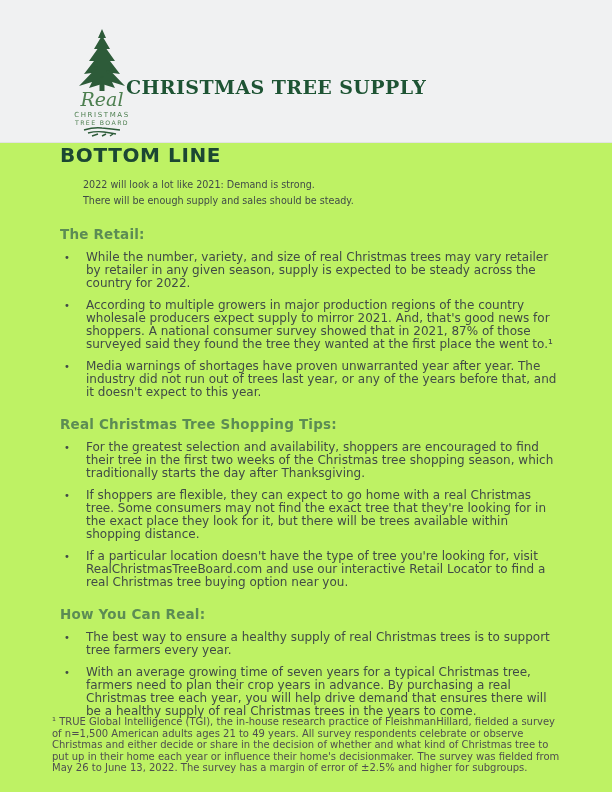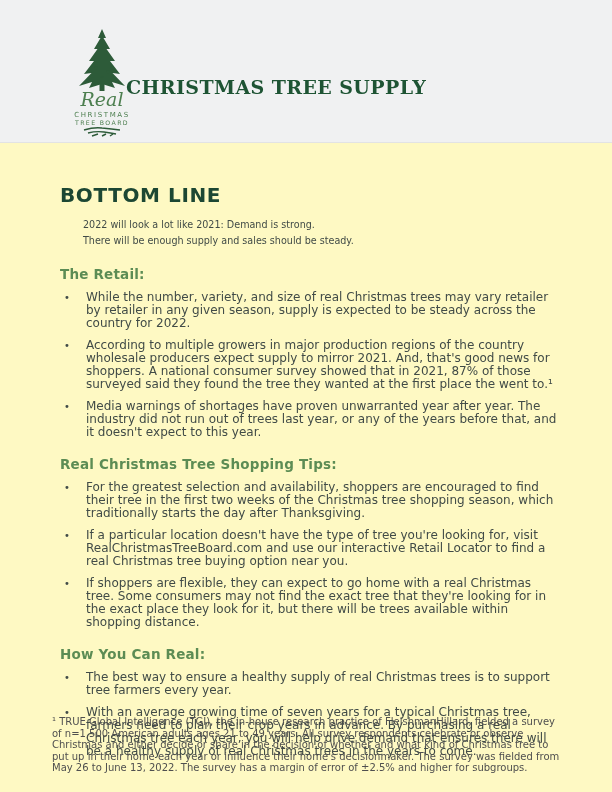--- a/index.html
+++ b/index.html
@@ -1,19 +1,19 @@
 <!DOCTYPE html>
 <html><head>
 <meta charset="utf-8">
 <style>
   html,body{margin:0;padding:0;background:#ffffff;}
   .page{
     position:relative;
     width:612px;height:792px;
-    background:#fef9c3;
+    background:#bef264;
     font-family:"DejaVu Sans", sans-serif;
     color:#414b47;
     overflow:hidden;
   }
   
   .header{
     position:absolute;top:0;left:0;right:0;height:142px;
     background:#f0f1f2;
     border-bottom:1px solid #e2e3e4;
   }
@@ -23,21 +23,20 @@
     font-family:"DejaVu Serif", serif;
     font-weight:bold;
     font-size:19px;
     letter-spacing:0.4px;
     color:#1e5434;
     white-space:nowrap;
   }
   
   .content{
     position:absolute;top:143px;left:60px;right:55px;
-    padding-top:40px;
   }
   .h-bottomline{
     font-size:20px;font-weight:bold;letter-spacing:0.6px;
     color:#1c4733;margin:0 0 10px 0;
   }
   .intro-line{
     font-size:9.6px;line-height:16px;color:#414b47;margin-left:23px;
   }
   .section-heading{
     font-size:13.5px;font-weight:bold;color:#5c8c54;
@@ -108,22 +107,22 @@
     <div class="section-heading">The Retail:</div>
     <ul class="bullets">
       <li>While the number, variety, and size of real Christmas trees may vary retailer by retailer in any given season, supply is expected to be steady across the country for 2022.</li>
       <li>According to multiple growers in major production regions of the country wholesale producers expect supply to mirror 2021. And, that's good news for shoppers. A national consumer survey showed that in 2021, 87% of those surveyed said they found the tree they wanted at the first place the went to.¹</li>
       <li>Media warnings of shortages have proven unwarranted year after year. The industry did not run out of trees last year, or any of the years before that, and it doesn't expect to this year.</li>
     </ul>
 
     <div class="section-heading">Real Christmas Tree Shopping Tips:</div>
     <ul class="bullets">
       <li>For the greatest selection and availability, shoppers are encouraged to find their tree in the first two weeks of the Christmas tree shopping season, which traditionally starts the day after Thanksgiving.</li>
+      <li>If shoppers are flexible, they can expect to go home with a real Christmas tree. Some consumers may not find the exact tree that they're looking for in the exact place they look for it, but there will be trees available within shopping distance.</li>
       <li>If a particular location doesn't have the type of tree you're looking for, visit RealChristmasTreeBoard.com and use our interactive Retail Locator to find a real Christmas tree buying option near you.</li>
-      <li>If shoppers are flexible, they can expect to go home with a real Christmas tree. Some consumers may not find the exact tree that they're looking for in the exact place they look for it, but there will be trees available within shopping distance.</li>
     </ul>
 
     <div class="section-heading">How You Can Real:</div>
     <ul class="bullets">
       <li>The best way to ensure a healthy supply of real Christmas trees is to support tree farmers every year.</li>
       <li>With an average growing time of seven years for a typical Christmas tree, farmers need to plan their crop years in advance. By purchasing a real Christmas tree each year, you will help drive demand that ensures there will be a healthy supply of real Christmas trees in the years to come.</li>
     </ul>
   </div>
 
   <div class="footnote">¹ TRUE Global Intelligence (TGI), the in-house research practice of FleishmanHillard, fielded a survey of n=1,500 American adults ages 21 to 49 years. All survey respondents celebrate or observe Christmas and either decide or share in the decision of whether and what kind of Christmas tree to put up in their home each year or influence their home's decisionmaker. The survey was fielded from May 26 to June 13, 2022. The survey has a margin of error of ±2.5% and higher for subgroups.</div>

